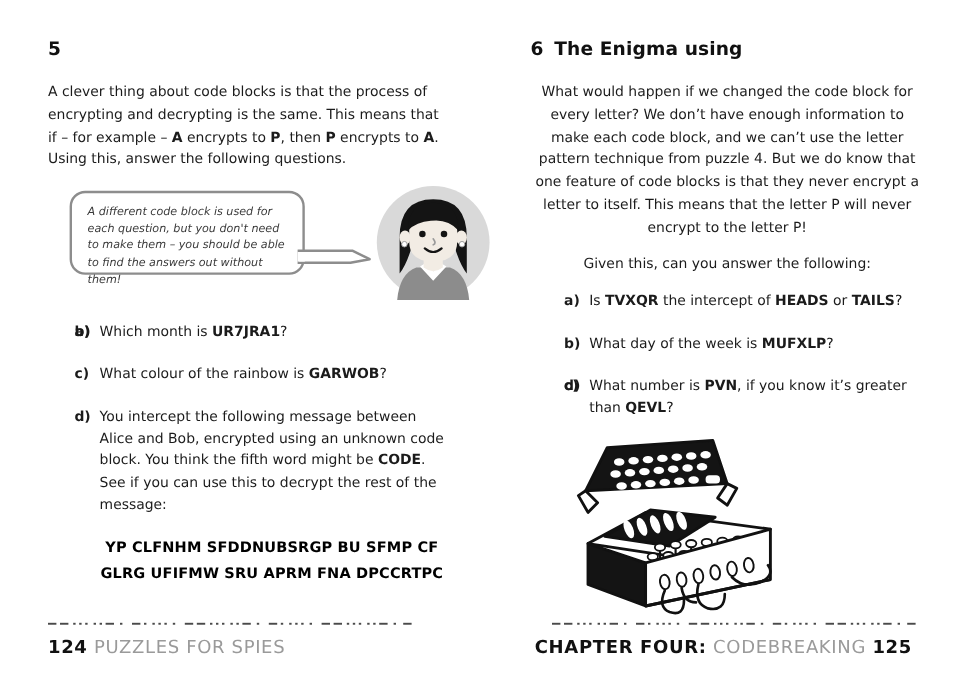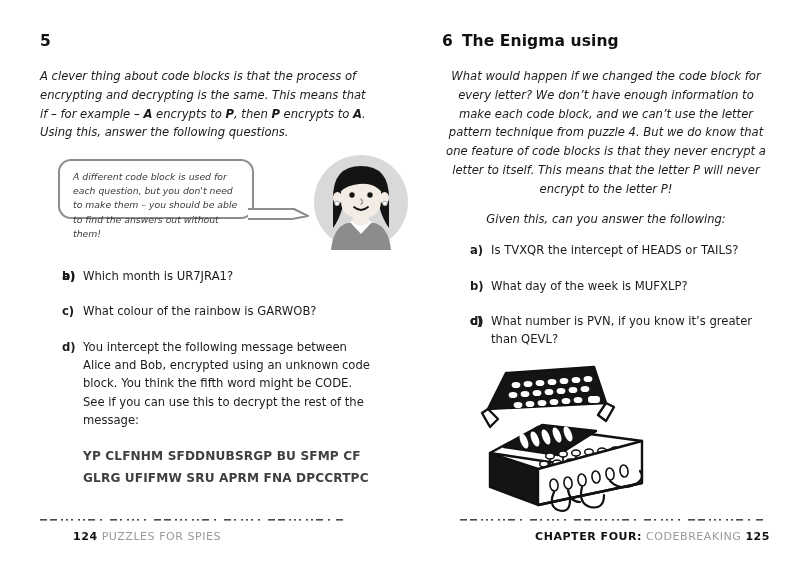--- a/index.html
+++ b/index.html
@@ -44,37 +44,36 @@
     margin-right: 9px;
     font-size: 15.5px;
   }
 
   
   .body-text {
     font-size: 11.6px;
     line-height: 1.62;
     color: #1b1b1b;
     margin: 0 0 12px 0;
-    font-style: italic;
   }
   .body-text.right-col { max-width: 330px; text-align: center; }
   .body-text b { font-weight: bold; }
 
   
   .bubble-block {
     position: relative;
     height: 96px;
     margin: 6px 0 8px 0;
   }
   .bubble {
     position: absolute;
     left: 18px;
     top: 5px;
     width: 196px;
-    height: 60px;
+    height: 70px;
     border: 2.1px solid #8d8d8d;
     border-radius: 13px;
     background: #fff;
     box-sizing: border-box;
     padding: 9px 11px 0 13px;
   }
   .bubble-text {
     font-family: "DejaVu Sans", sans-serif;
     font-style: italic;
     font-size: 9.3px;
@@ -112,30 +111,31 @@
     padding-left: 21px;
   }
   .qlist.indent-left  { margin-left: 22px; }
   .qlist.indent-right { margin-left: 28px; }
   .qlist li .lbl {
     position: absolute;
     left: 0;
     top: 0;
     font-weight: bold;
   }
-  .qlist li b { font-weight: normal; }
+  .qlist li b { font-weight: bold; }
 
   
   .cipher {
     margin: 17px 0 0 43px;
     font-size: 12.1px;
     font-weight: bold;
     line-height: 1.78;
     letter-spacing: 0.15px;
-    color: #404040;
+    color: #000000;
+    text-align: center;
   }
 
   
   .enigma-wrap {
     position: absolute;
     left: 46px;
     top: 357px;
     width: 260px;
     height: 160px;
   }
@@ -149,33 +149,32 @@
     height: 30px;
   }
   .footer-rule {
     position: absolute;
     top: 0;
     height: 4px;
   }
   .footer-line {
     position: absolute;
     top: 12px;
-    font-size: 11px;
+    font-size: 15px;
     letter-spacing: 0.55px;
     white-space: nowrap;
-    margin-left: 33px;
   }
   .footer-line .pg { font-weight: bold; color: #111; }
   .footer-line .ttl { color: #9a9a9a; }
   .footer-line .chap { font-weight: bold; color: #111; }
 
   .footer-left .footer-rule  { left: 40px;  width: 310px; }
   .footer-left .footer-line  { left: 40px; }
   .footer-right .footer-rule { right: 30px; width: 310px; }
-  .footer-right .footer-line { right: 30px; text-align: left; }
+  .footer-right .footer-line { right: 40px; text-align: left; }
 </style>
 </head>
 <body>
 
 <div class="spread">
 
   <div class="page page-left">
 
     <h2 class="heading">
       <span class="num">5</span>

